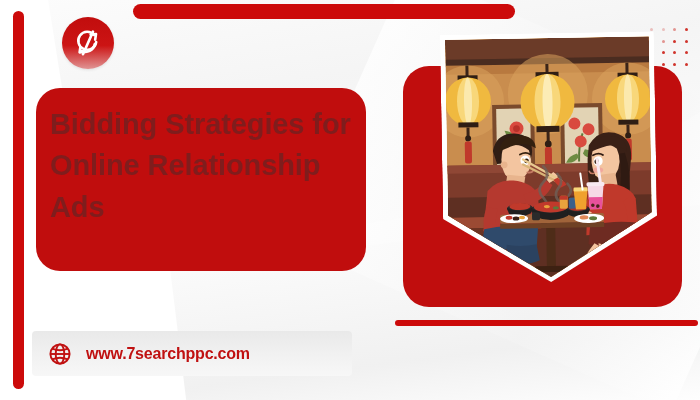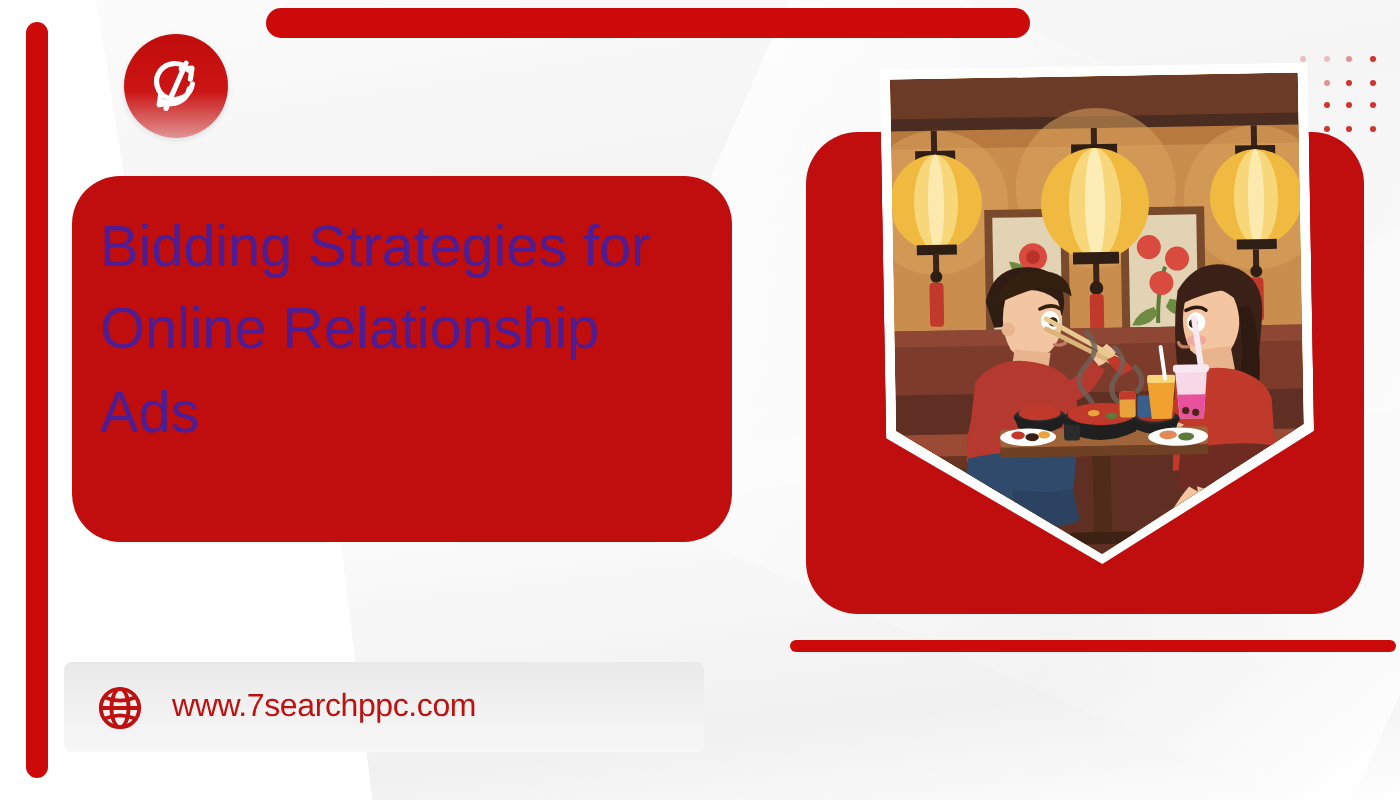--- a/index.html
+++ b/index.html
@@ -79,21 +79,21 @@
   }
   .logo svg { display:block; }
 
   
   .headline-card {
     position:absolute; left:36px; top:88px; width:330px; height:183px;
     background:#c00d0d; border-radius:24px;
   }
   .headline {
     position:absolute; left:50px; top:104px; width:305px;
-    color:#4c1d95; font-size:29px; line-height:1.43; font-weight:normal;
+    color:#7f1d1d; font-size:29px; line-height:1.43; font-weight:bold;
     letter-spacing:-.1px;
   }
 
   
   .art-plate {
     position:absolute; left:403px; top:66px; width:279px; height:241px;
     background:#c00d0d; border-radius:26px;
   }
   .art-frame {
     position:absolute; left:442px; top:33px; width:214px; height:249px;
@@ -112,21 +112,21 @@
 
   
   .url-bar {
     position:absolute; left:32px; top:331px; width:320px; height:45px;
     background:linear-gradient(180deg,#e9e9e9 0%,#f0f0f0 45%,#f7f7f7 100%);
     border-radius:4px;
     display:flex; align-items:center; padding-left:16px; gap:14px;
   }
   .globe { width:24px; height:24px; flex:none; }
   .url-text {
-    color:#c01111; font-size:16px; font-weight:normal; letter-spacing:-.2px;
+    color:#c01111; font-size:16px; font-weight:bold; letter-spacing:-.2px;
   }
 </style>
 </head>
 <body>
 
 <div id="banner">
 
   <div class="swoosh swoosh-a"></div>
   <div class="swoosh swoosh-b"></div>
   <div class="swoosh swoosh-c"></div>

